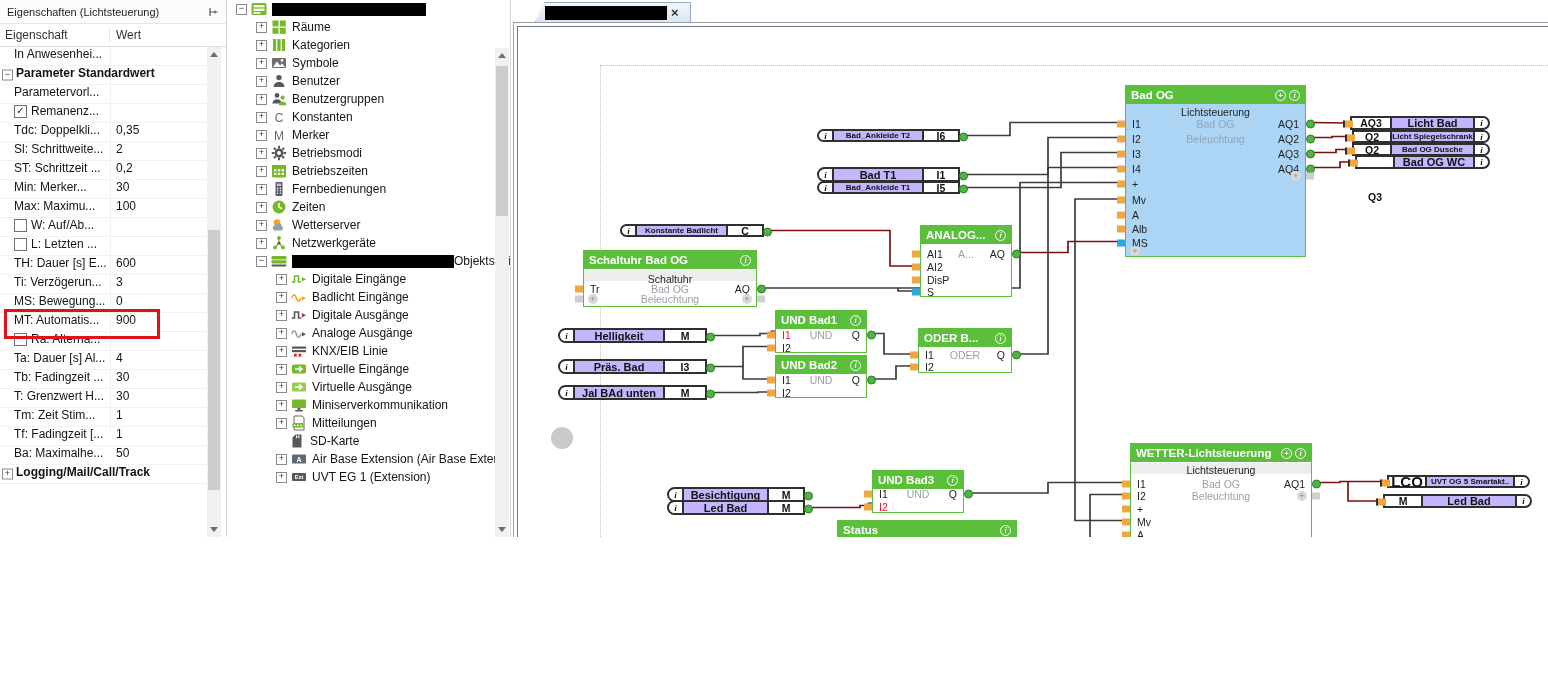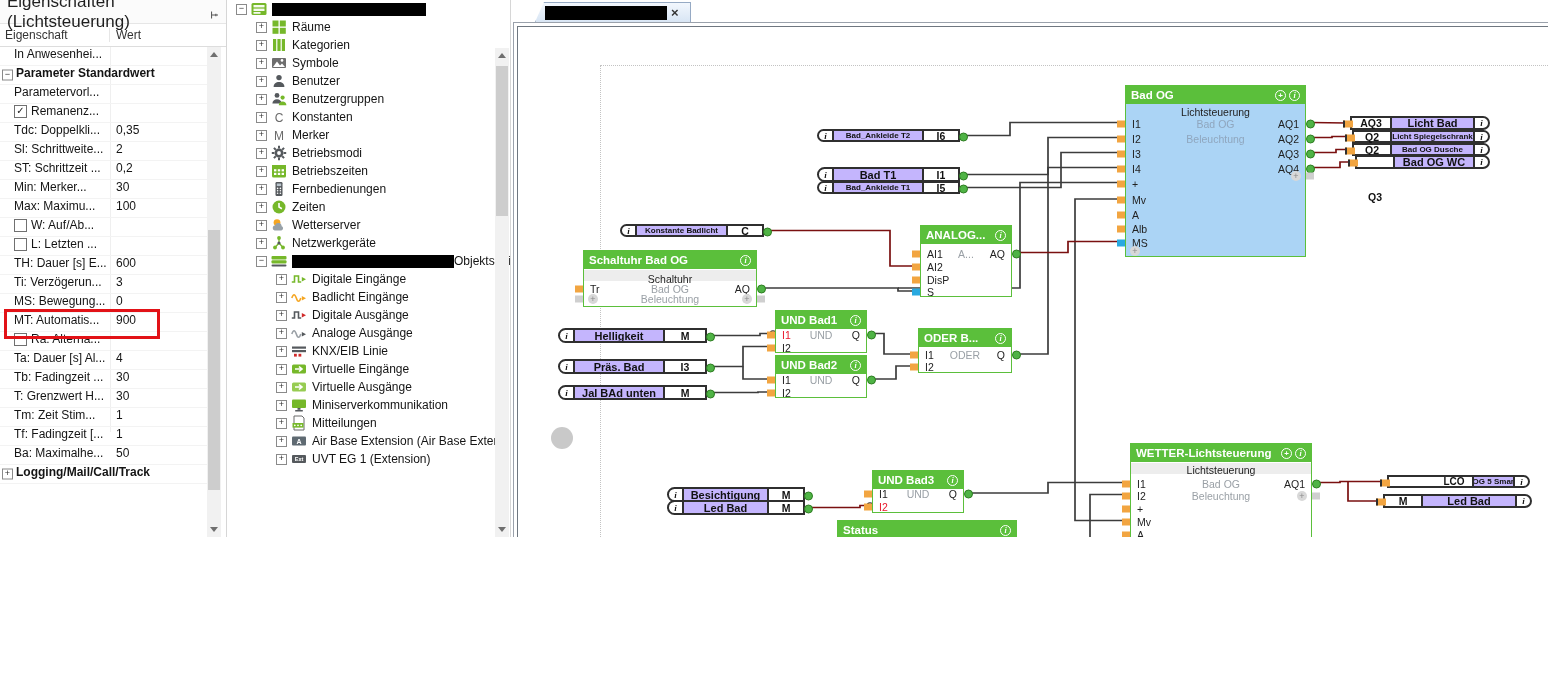--- a/index.html
+++ b/index.html
@@ -3,21 +3,21 @@
 <meta charset="utf-8">
 <style>
   html,body{margin:0;padding:0;background:#fff;}
   body{font-family:"Liberation Sans",sans-serif;}
   .app{position:relative;width:1548px;height:683px;background:#fff;overflow:hidden;}
 
   
   .panel{position:absolute;top:0;height:537px;background:#fff;box-sizing:border-box;}
   #left-panel{left:0;width:227px;border-right:1px solid #d6d6d6;}
   #tree-panel{left:228px;width:283px;border-right:1px solid #d6d6d6;}
-  .ptitle{height:24px;display:flex;align-items:center;padding:0 7px;font-size:17px;color:#1f1f1f;background:#fbfbfb;border-bottom:1px solid #e6e6e6;box-sizing:border-box;}
+  .ptitle{height:24px;display:flex;align-items:center;padding:0 7px;font-size:11px;color:#1f1f1f;background:#fbfbfb;border-bottom:1px solid #e6e6e6;box-sizing:border-box;}
   .pin-ic{margin-left:auto;width:12px;height:12px;}
   .pin-ic svg{width:100%;height:100%;}
 
   
   .cols{display:flex;height:23px;align-items:center;font-size:12px;color:#333;border-bottom:1px solid #ddd;box-sizing:border-box;}
   .cols .c1{width:110px;padding-left:5px;border-right:1px solid #e6e6e6;box-sizing:border-box;}
   .cols .c2{padding-left:6px;}
   .prop-wrap{position:relative;width:207px;}
   .prop-wrap .vdiv{position:absolute;left:110px;top:0;bottom:52px;width:1px;background:#efefef;}
   .prow{height:19px;display:flex;align-items:flex-start;font-size:12px;color:#141414;border-bottom:1px solid #f3f3f3;position:relative;box-sizing:border-box;white-space:nowrap;}
@@ -559,20 +559,33 @@
               <path d="M3 1h8l2 2v12H3Z" fill="#fff" stroke="#6a6a6a"></path>
               <rect x="1.5" y="8" width="11" height="4.6" fill="#76b82a"></rect>
               <g fill="#fff">
                 <circle cx="3.8" cy="10.3" r=".9"></circle>
                 <circle cx="7" cy="10.3" r=".9"></circle>
                 <circle cx="10.2" cy="10.3" r=".9"></circle>
               </g>
             </svg>
           </span>
           <span>Mitteilungen</span>
+        </div>
+        <div class="trow" style="padding-left: 48px;">
+          <span class="texp none"></span>
+          <span class="ticon">
+            <svg viewBox="0 0 16 16">
+              <path d="M3.5 4.5 6.5 1.5h6v13h-9Z" fill="#55595d"></path>
+              <g fill="#fff">
+                <rect x="7" y="2.5" width="1.2" height="2.6"></rect>
+                <rect x="9.2" y="2.5" width="1.2" height="2.6"></rect>
+              </g>
+            </svg>
+          </span>
+          <span>SD-Karte</span>
         </div>
         <div class="trow" style="padding-left: 48px;">
           <span class="texp">+</span>
           <span class="ticon">
             <svg viewBox="0 0 16 16">
               <rect x="1" y="3.5" width="14" height="9" rx="1" fill="#5f6a72"></rect>
               <text x="8" y="10.8" font-size="7" fill="#fff" text-anchor="middle" font-weight="bold" font-family="Liberation Sans,sans-serif">A</text>
             </svg>
           </span>
           <span>Air Base Extension (Air Base Extensi</span>
@@ -904,21 +917,21 @@
           <span class="cap">i</span>
           <span class="conn L orange" style="top: 5.5px;"></span>
         </div>
         <div class="io out" style="left: 844px; top: 155px; width: 135px; height: 14px; font-size: 11px;">
           <span class="pt" style="width: 36px; font-size: 10.5px; margin-top: 40px;">Q3</span>
           <span class="nm">Bad OG WC</span>
           <span class="cap">i</span>
           <span class="conn L orange" style="top: 6px;"></span>
         </div>
         <div class="io out small" style="left: 876px; top: 475px; width: 143px; height: 13px; font-size: 8px;">
-          <span class="pt" style="width: 36px; font-size: 10px; margin-left: 47px;">LCO</span>
+          <span class="pt" style="width: 36px; font-size: 15px;">LCO</span>
           <span class="nm">UVT OG 5 Smartakt..</span>
           <span class="cap">i</span>
           <span class="conn L orange" style="top: 5.5px;"></span>
         </div>
         <div class="io out" style="left: 872px; top: 494px; width: 149px; height: 14px; font-size: 11px;">
           <span class="pt" style="width: 36px; font-size: 10.5px;">M</span>
           <span class="nm">Led Bad</span>
           <span class="cap">i</span>
           <span class="conn L orange" style="top: 6px;"></span>
         </div>

